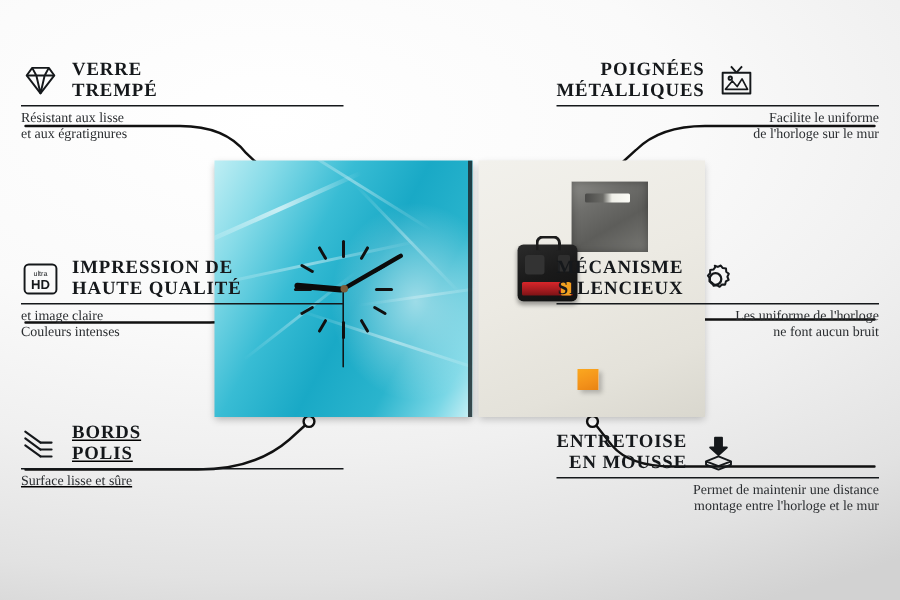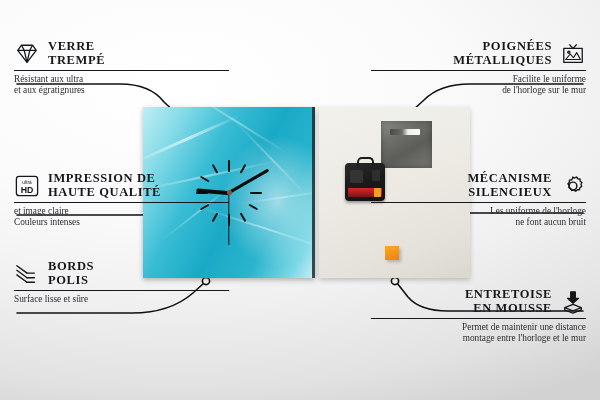--- a/index.html
+++ b/index.html
@@ -9,42 +9,42 @@
     background:
       radial-gradient(ellipse 120% 90% at 30% 20%, #ffffff 0%, #fafafa 38%, #f0f0f0 62%, #e2e2e2 85%, #d2d2d2 100%);
     position:relative; overflow:hidden;
   }
   #stage { position:absolute; inset:0; }
 
   
   .feature { position:absolute; width:215px; }
   .feature .head { display:flex; align-items:center; gap:8px; }
   .feature.left .head { justify-content:flex-start; }
-  .feature.right .head { justify-content:flex-end; }
+  .feature.right .head { justify-content:flex-start; }
   .feature .title {
     font-family:"Liberation Serif", serif;
     font-weight:bold; font-size:12.5px; line-height:13.5px;
     letter-spacing:.6px; color:#15181b; text-transform:uppercase;
   }
   .feature.left .title { text-align:left; }
   .feature.right .title { text-align:right; }
   .feature .rule { height:1.4px; background:#15181b; margin:3px 0 3px; }
   .feature .sub {
     font-size:9.3px; line-height:11px; color:#2a2d30;
     font-family:"Liberation Serif", serif;
   }
   .feature.left .sub { text-align:left; }
   .feature.right .sub { text-align:right; }
   .icon { width:26px; height:24px; flex:0 0 auto; display:block; }
   .icon svg { display:block; width:100%; height:100%; }
 
   
   #f-verre      { left:14px;  top:40px;  }
   #f-impression { left:14px;  top:172px; }
-  #f-bords      { left:14px;  top:260px; }
+  #f-bords      { left:14px;  top:282px;text-decoration:underline; }
   #f-poignees   { left:371px; top:40px;  }
   #f-mecanisme  { left:371px; top:172px; }
   #f-entretoise { left:371px; top:288px; }
 
   
   #links { position:absolute; inset:0; pointer-events:none; }
 
   
   #product { position:absolute; left:143px; top:107px; width:327px; height:171px; }
 
@@ -217,21 +217,21 @@
         </g>
           </svg>
       </span>
       <div class="title">
         <div>VERRE</div>
         <div>TREMPÉ</div>
       </div>
     </div>
     <div class="rule"></div>
     <div class="sub">
-      <div>Résistant aux ultra</div>
+      <div>Résistant aux lisse</div>
       <div>et aux égratignures</div>
     </div>
   </div>
 
   <div class="feature left" id="f-impression">
     <div class="head">
       <span class="icon">
         <svg viewBox="0 0 28 26">
           <rect x="2.5" y="2.5" width="23" height="21" rx="3" fill="none" stroke="#15181b" stroke-width="1.4"></rect>
           <text x="14" y="11" font-family="Liberation Sans, sans-serif" font-size="5.2" fill="#15181b" text-anchor="middle">ultra</text>

